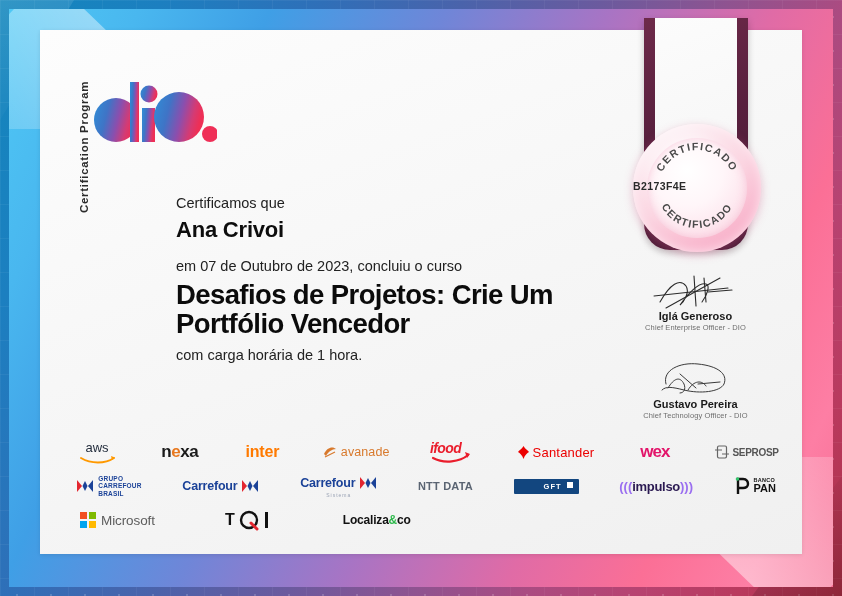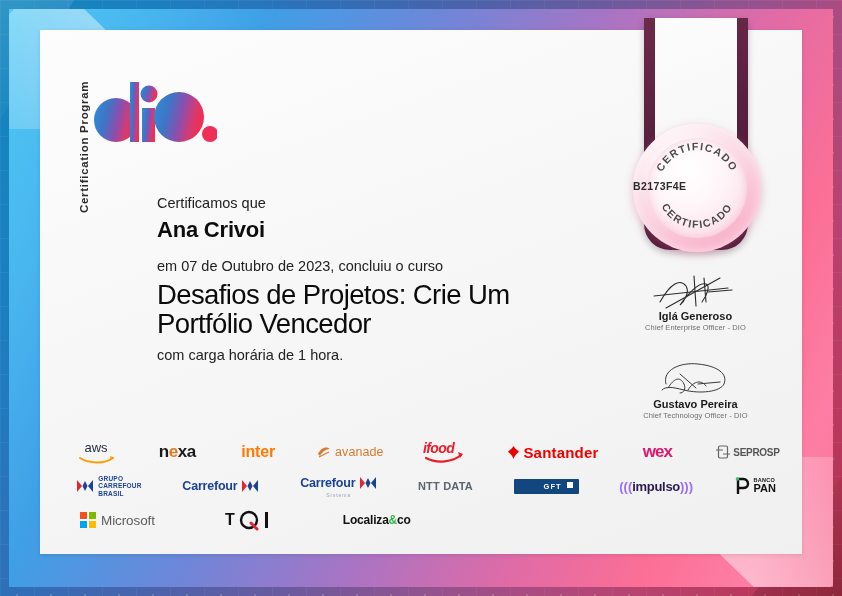--- a/index.html
+++ b/index.html
@@ -90,26 +90,26 @@
 
   
   #vertical-label{
     position:absolute;left:78px;top:213px;
     transform:rotate(-90deg);transform-origin:left top;
     white-space:nowrap;
     font-size:11.5px;letter-spacing:.7px;color:#2b2b2b;font-weight:600;
   }
 
   
-  #main-text{position:absolute;left:157px;top:193px;width:420px;}
+  #main-text{position:absolute;left:176px;top:193px;width:420px;}
   .ln-small{font-size:14.5px;color:#222;line-height:1.45;margin:0 0 3px 0;}
   #recipient-name{font-size:22px;font-weight:bold;color:#0d0d0d;margin:2px 0 4px 0;letter-spacing:-.2px;}
   #date-line{font-size:14.5px;color:#222;margin:15px 0 7px 0;}
   #course-title{
-    font-size:27.5px;font-weight:normal;color:#0b0b0b;line-height:1.04;
+    font-size:27.5px;font-weight:bold;color:#0b0b0b;line-height:1.04;
     letter-spacing:-.6px;margin:0 0 9px 0;max-width:400px;
   }
   #workload{font-size:14.5px;color:#222;margin:0;}
 
   
   #badge-wrap{position:absolute;left:638px;top:18px;width:118px;height:240px;}
   #ribbon{
     position:absolute;left:6px;top:0;width:104px;height:232px;
     background:linear-gradient(160deg,#6d2a49 0%,#58203e 45%,#4a1c36 100%);
     border-radius:0 0 26px 26px;
@@ -156,21 +156,21 @@
     display:flex;align-items:center;justify-content:center;
     height:30px;min-width:44px;white-space:nowrap;
   }
   .brand svg{display:block;}
 
   
   .b-nexa{font-size:17px;font-weight:bold;letter-spacing:-.4px;}
   .b-inter{font-size:16px;font-weight:bold;color:#ff7a00;letter-spacing:-.2px;}
   .b-avanade{font-size:12.5px;color:#d8792c;letter-spacing:.1px;}
   .b-ifood{font-size:16px;font-weight:bold;color:#ea1d2c;font-style:italic;letter-spacing:-.6px;}
-  .b-santander{font-size:15px;color:#ec0000;letter-spacing:.2px;font-weight:bold;}
+  .b-santander{font-size:13px;color:#ec0000;letter-spacing:.2px;}
   .b-wex{font-size:17px;font-weight:bold;color:#e2156a;letter-spacing:-1px;}
   .b-sepro{font-size:10px;font-weight:bold;color:#555;letter-spacing:-.3px;}
   .b-carrefour{font-size:12.5px;color:#1b4298;font-weight:600;letter-spacing:-.2px;}
   .b-grupo{font-size:6.5px;color:#1b4298;font-weight:bold;line-height:1.15;text-align:left;letter-spacing:.2px;}
   .b-ntt{font-size:11px;font-weight:bold;color:#5a6472;letter-spacing:.2px;}
   .b-gft{background:#12467f;color:#fff;font-size:7.5px;font-weight:bold;
     padding:3px 6px 3px 30px;letter-spacing:1px;border-radius:1px;display:flex;}
   .b-impulso{font-size:13px;font-weight:bold;color:#2b1a52;letter-spacing:-.3px;}
   .b-tonnie{font-size:13px;font-weight:600;color:#2b2b2b;letter-spacing:.6px;}
   .b-pan{font-size:11px;font-weight:bold;color:#111;line-height:.95;text-align:left;}

